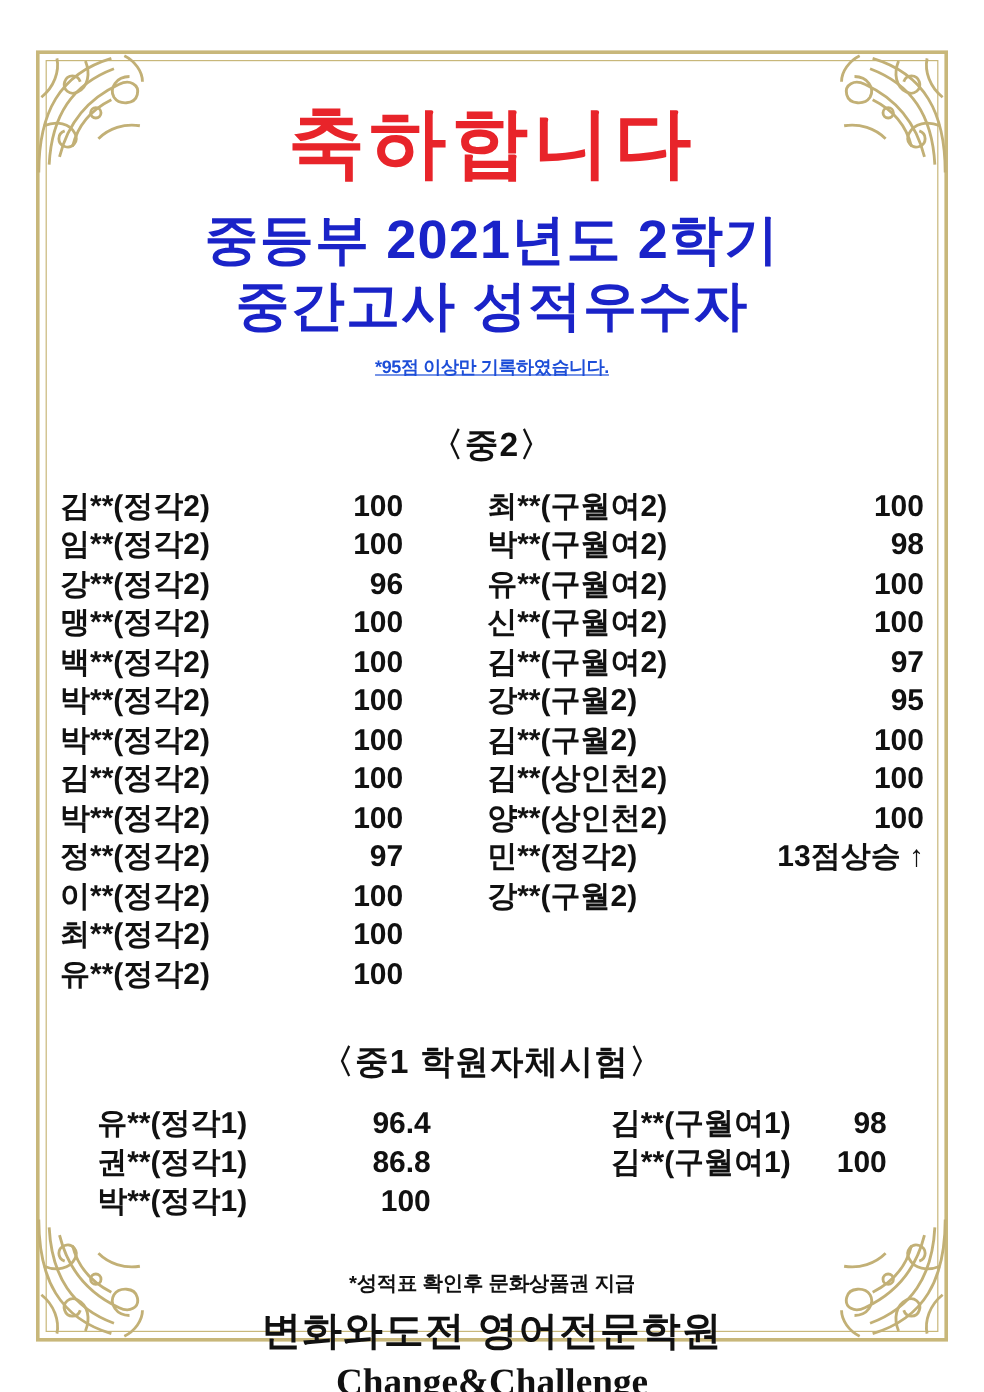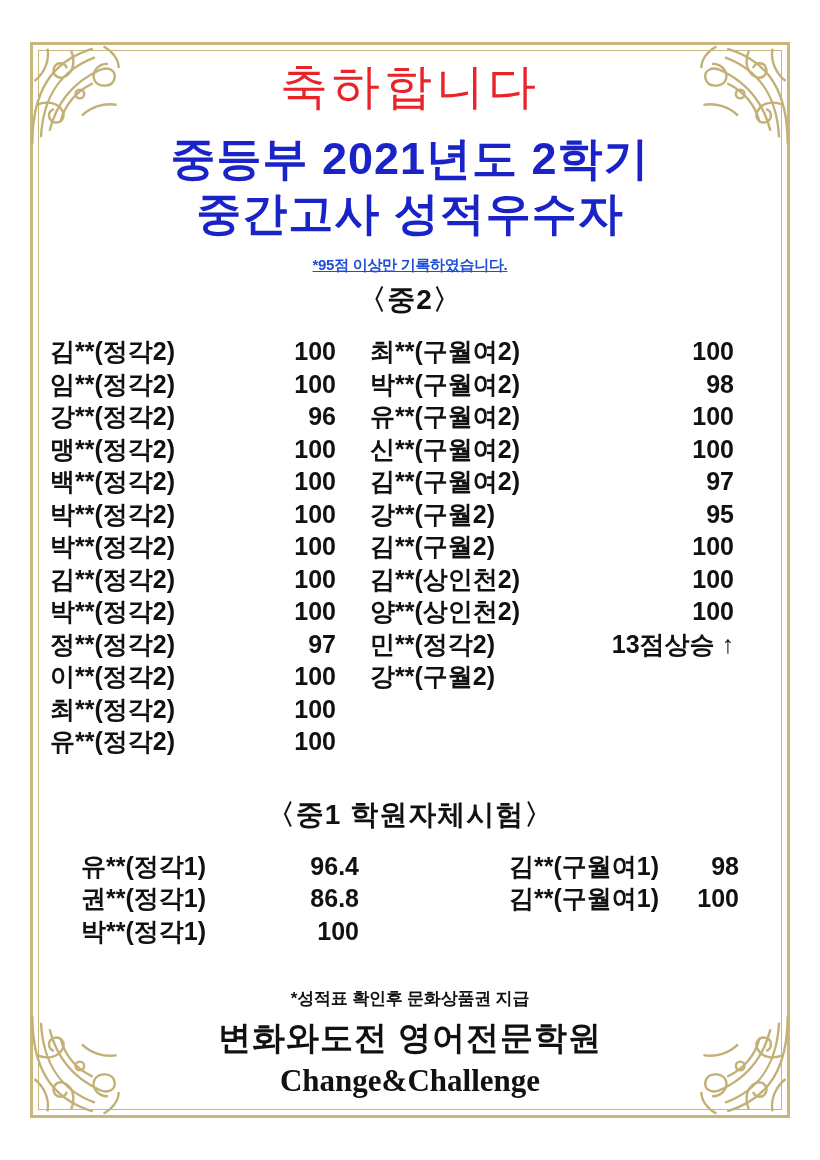--- a/index.html
+++ b/index.html
@@ -57,23 +57,24 @@
     position: absolute;
     left: 50px;
     right: 50px;
     top: 62px;
     bottom: 62px;
   }
 
   .title-main {
     text-align: center;
     color: #e8242a;
-    font-size: 48px;
-    font-weight: normal;
+    font-size: 64px;
+    font-weight: bold;
     letter-spacing: 4px;
+    margin-top: 24px;
     line-height: 1.05;
     font-family: "Liberation Sans", sans-serif;
   }
   .title-sub {
     text-align: center;
     color: #1a23c8;
     font-size: 45px;
     font-weight: bold;
     line-height: 1.22;
     letter-spacing: 1px;
@@ -86,27 +87,27 @@
     color: #1d4ed8;
     margin-top: 14px;
     text-decoration: underline;
     letter-spacing: -0.3px;
   }
   .section-heading {
     text-align: center;
     font-size: 28px;
     font-weight: bold;
     color: #111;
-    margin-top: 6px;
+    margin-top: 36px;
     letter-spacing: 1px;
   }
 
   .columns {
     display: flex;
-    justify-content: flex-start;
+    justify-content: space-between;
     gap: 34px;
     margin-top: 16px;
   }
   .col {
     display: flex;
     flex-direction: column;
   }
   .entry {
     display: flex;
     align-items: baseline;

